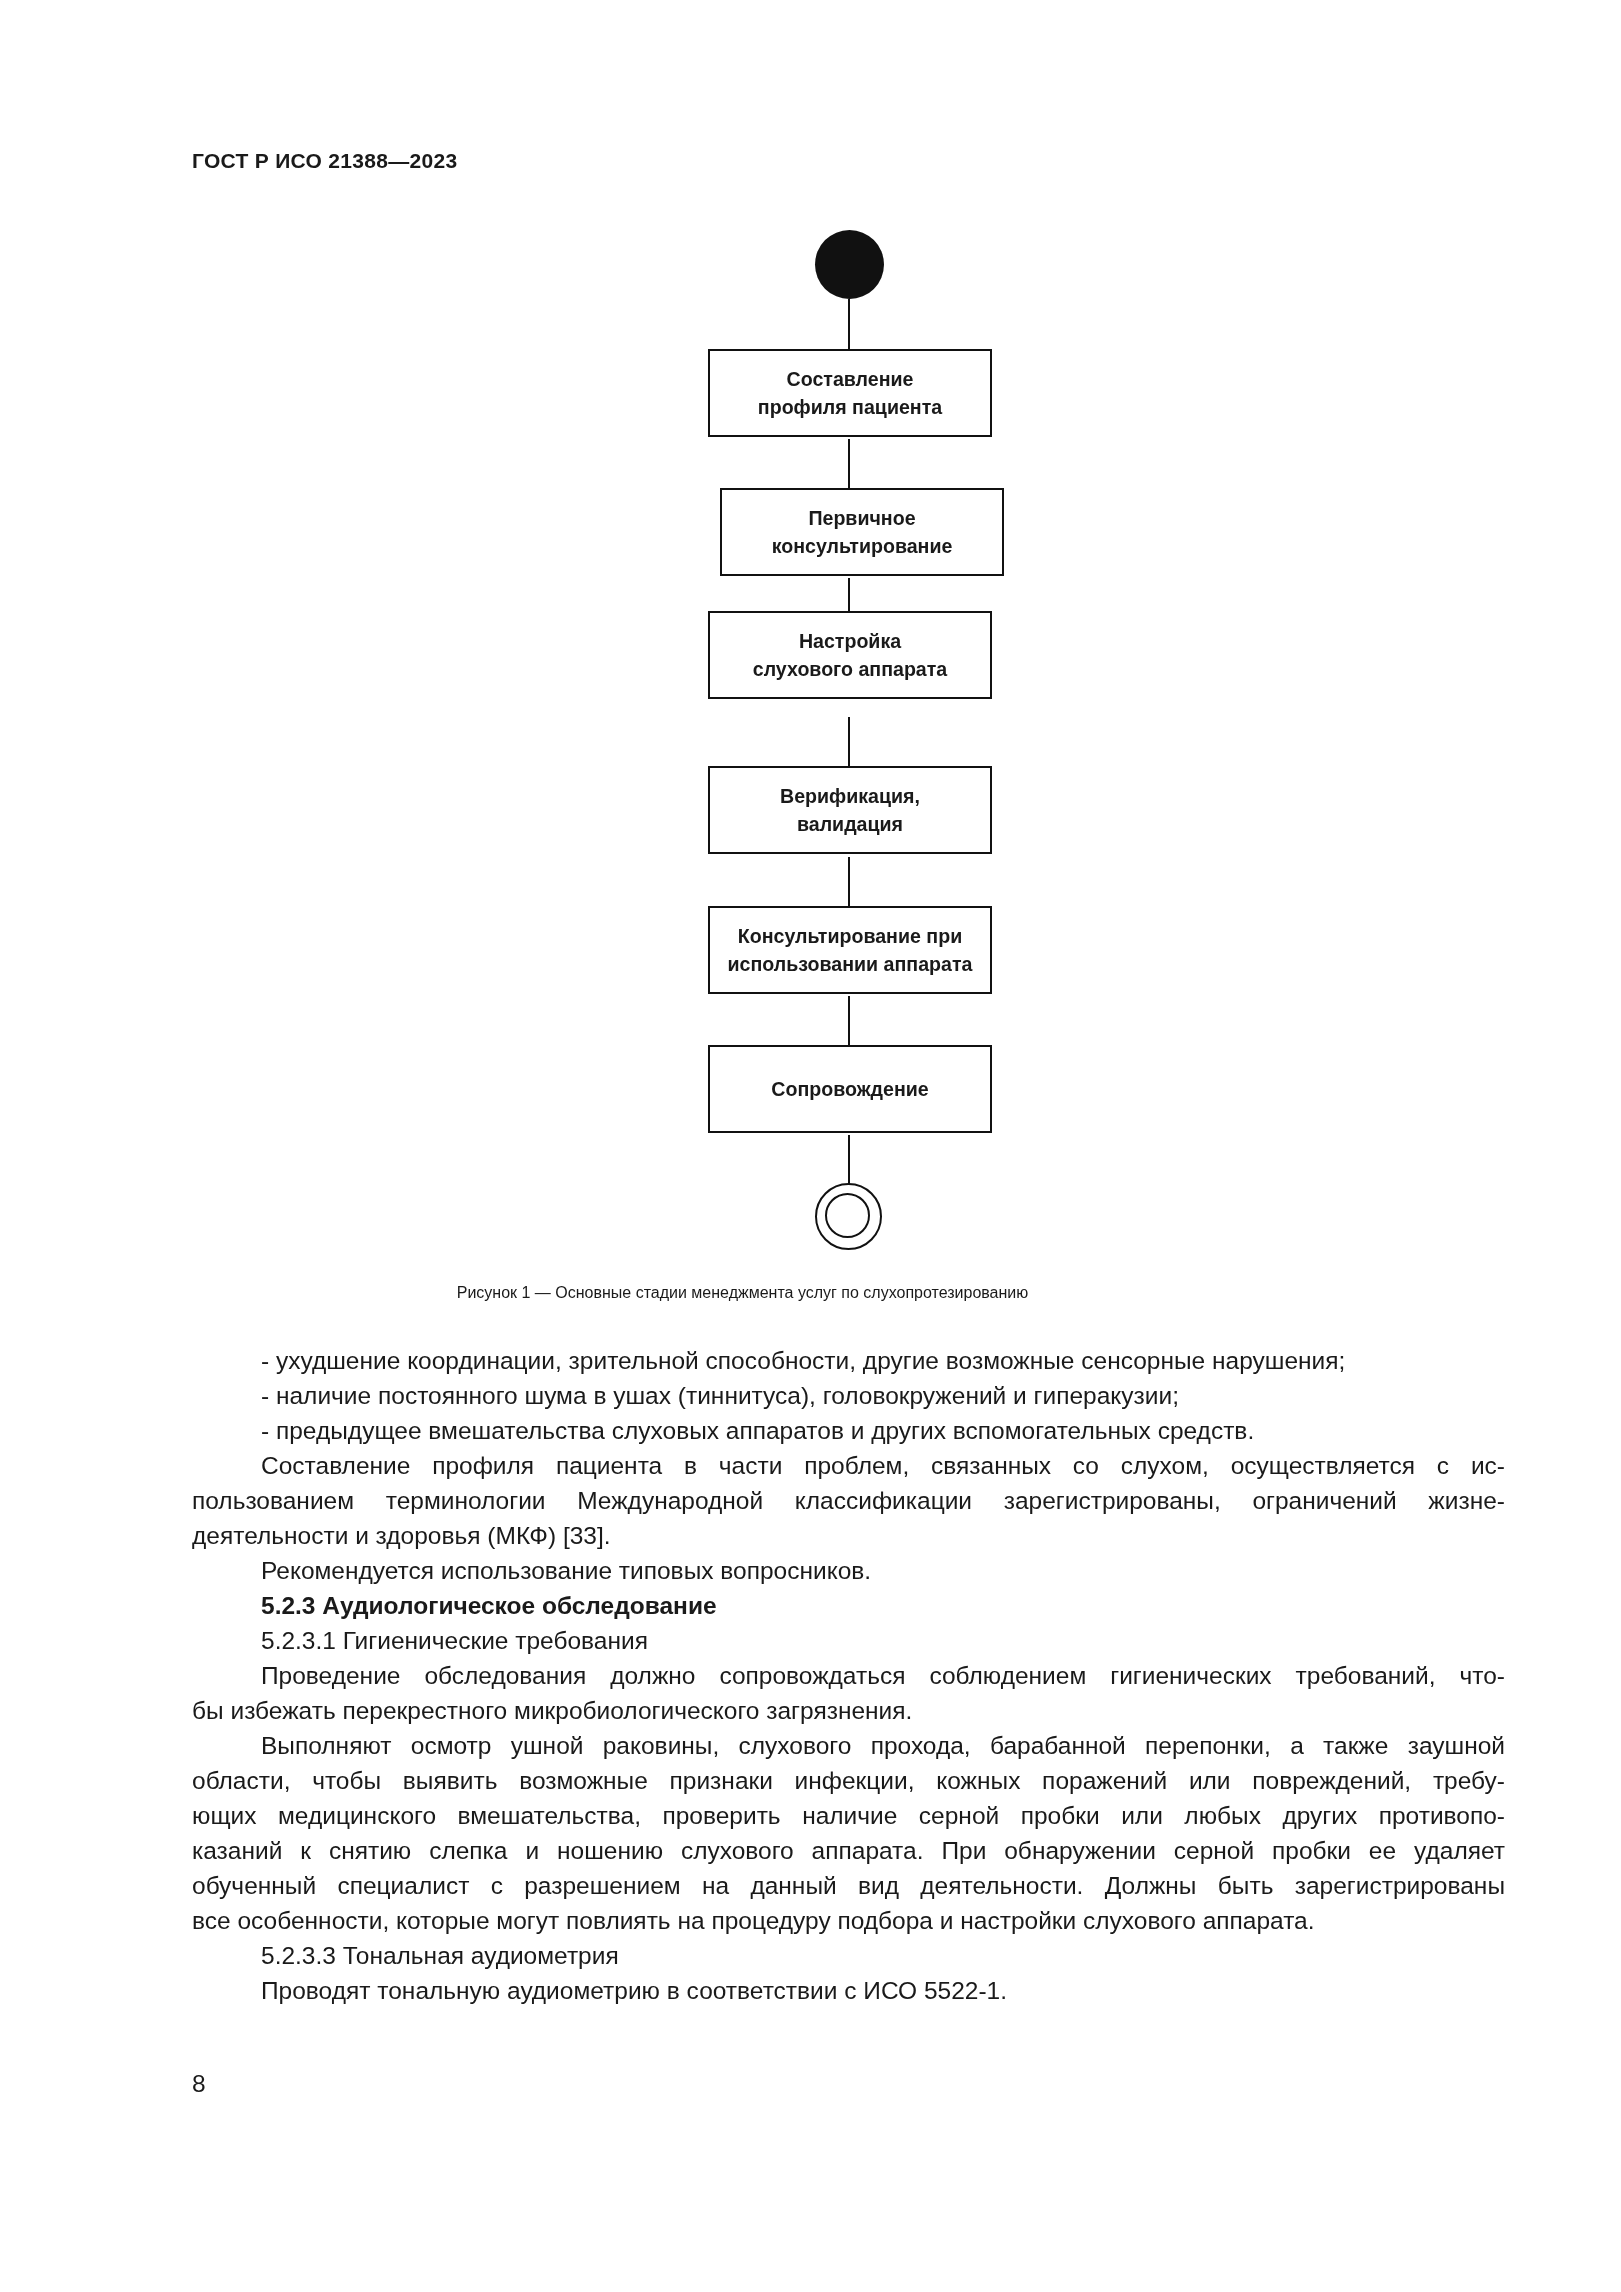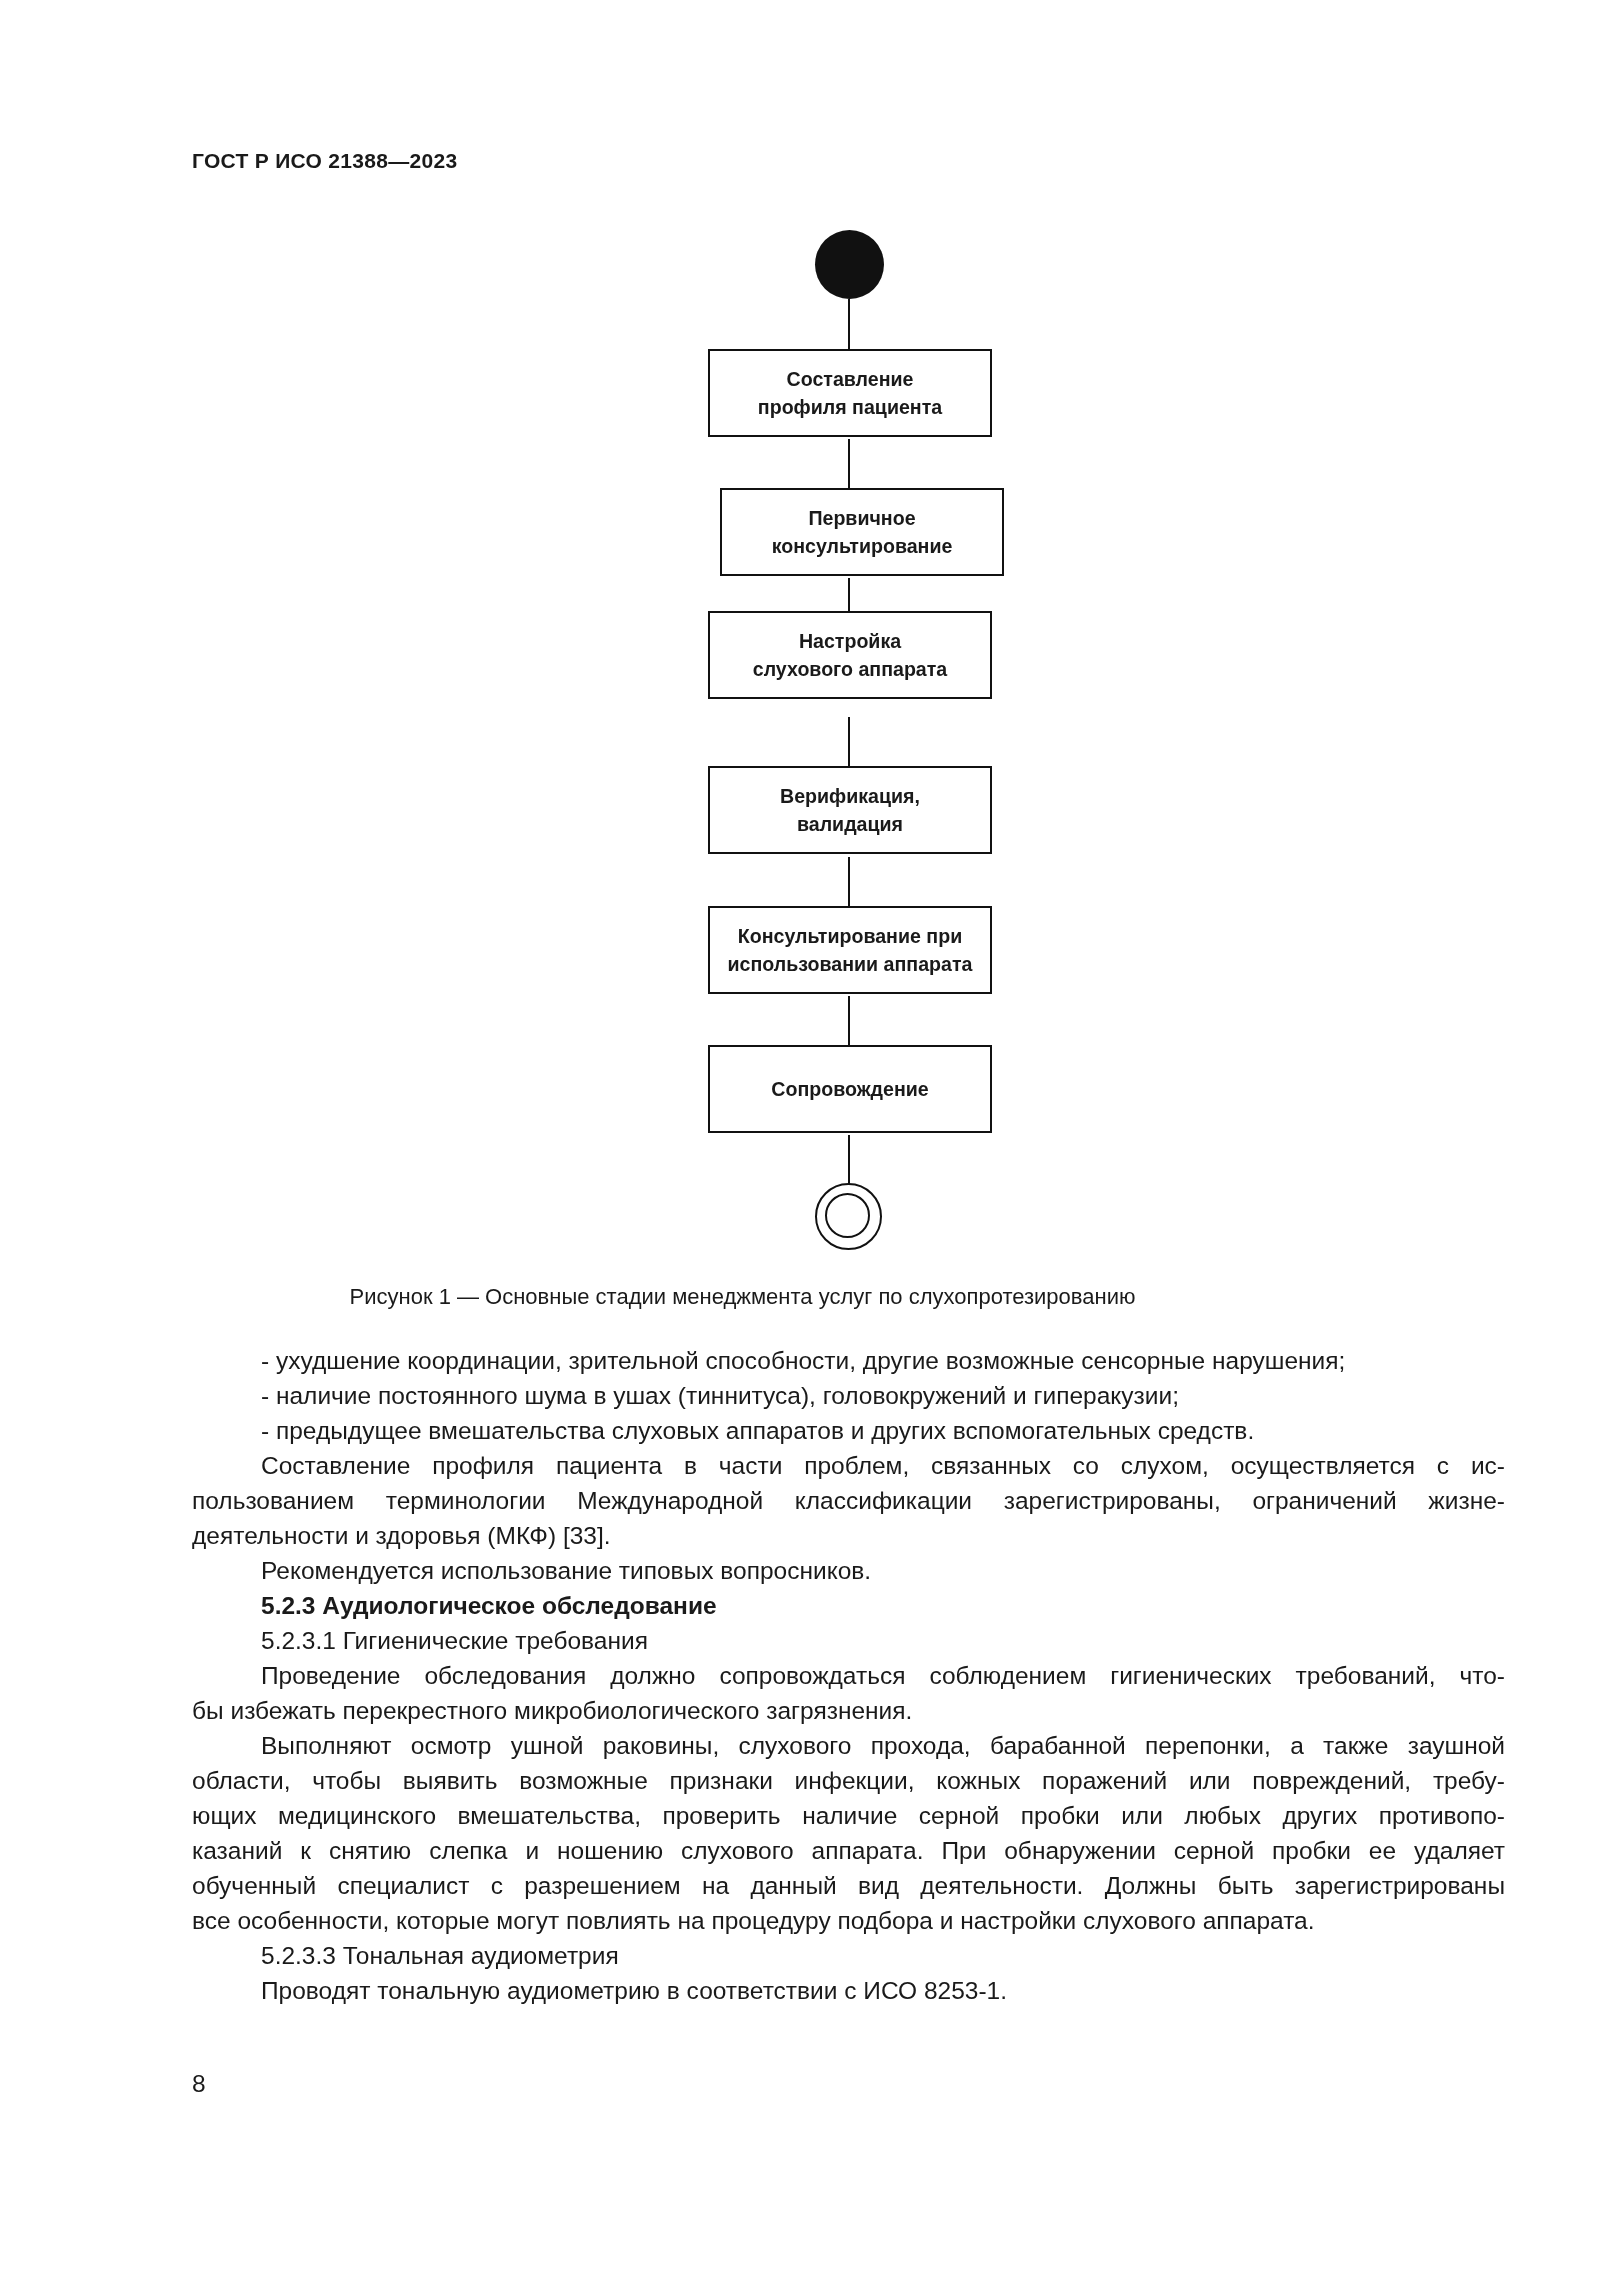--- a/index.html
+++ b/index.html
@@ -6,21 +6,21 @@
   body { width: 1621px; height: 2293px; position: relative; overflow: hidden; color: #1a1a1a; font-family: "Liberation Sans", sans-serif; }
   .header { position: absolute; left: 192px; top: 149px; font-size: 21px; font-weight: bold; letter-spacing: 0.3px; }
   .diagram { position: absolute; left: 0; top: 0; width: 1294px; height: 1274px; padding-left: 23px; }
   .node-start { position: absolute; left: 815px; top: 230px; width: 69px; height: 69px; border-radius: 50%; background: #111; }
   .connector { position: absolute; left: 848px; width: 2px; background: #111; }
   .box { position: absolute; left: 708px; width: 280px; height: 84px; border: 2.9px solid #111; background: #fff;
          display: flex; align-items: center; justify-content: center; text-align: center;
          font-size: 19.6px; font-weight: bold; line-height: 28px; white-space: pre-line; }
   .node-end { position: absolute; left: 815px; top: 1183px; width: 63px; height: 63px; border: 2.9px solid #111; border-radius: 50%; }
   .node-end-inner { position: absolute; left: 7.8px; top: 7.8px; width: 41px; height: 41px; border: 2.9px solid #111; border-radius: 50%; }
-  .caption { position: absolute; left: 0; width: 1485px; top: 1284px; text-align: center; font-size: 22px; }
+  .caption { position: absolute; left: 0; width: 1485px; top: 1284px; text-align: center; font-size: 16px; }
   .body-text { position: absolute; left: 192px; top: 1343px; width: 1313px; font-size: 24.5px; line-height: 35px; }
   .line { white-space: nowrap; }
   .justify { text-align: justify; text-align-last: justify; white-space: normal; }
   .indent { padding-left: 69px; }
   .bold { font-weight: bold; }
   .pagenum { position: absolute; left: 192px; top: 2070px; font-size: 24.5px; }
 </style>
 </head>
 <body>
 
@@ -72,17 +72,17 @@
 
 
   <div class="line justify indent">Выполняют осмотр ушной раковины, слухового прохода, барабанной перепонки, а также заушной</div>
   <div class="line justify">области, чтобы выявить возможные признаки инфекции, кожных поражений или повреждений, требу-</div>
   <div class="line justify">ющих медицинского вмешательства, проверить наличие серной пробки или любых других противопо-</div>
   <div class="line justify">казаний к снятию слепка и ношению слухового аппарата. При обнаружении серной пробки ее удаляет</div>
   <div class="line justify">обученный специалист с разрешением на данный вид деятельности. Должны быть зарегистрированы</div>
   <div class="line">все особенности, которые могут повлиять на процедуру подбора и настройки слухового аппарата.</div>
 
   <div class="line indent">5.2.3.3  Тональная аудиометрия</div>
-  <div class="line indent">Проводят тональную аудиометрию в соответствии с ИСО 8253-1.</div>
+  <div class="line indent">Проводят тональную аудиометрию в соответствии с ИСО 5522-1.</div>
 </div>
 
 <div class="pagenum">8</div>
 
 
 </body></html>

